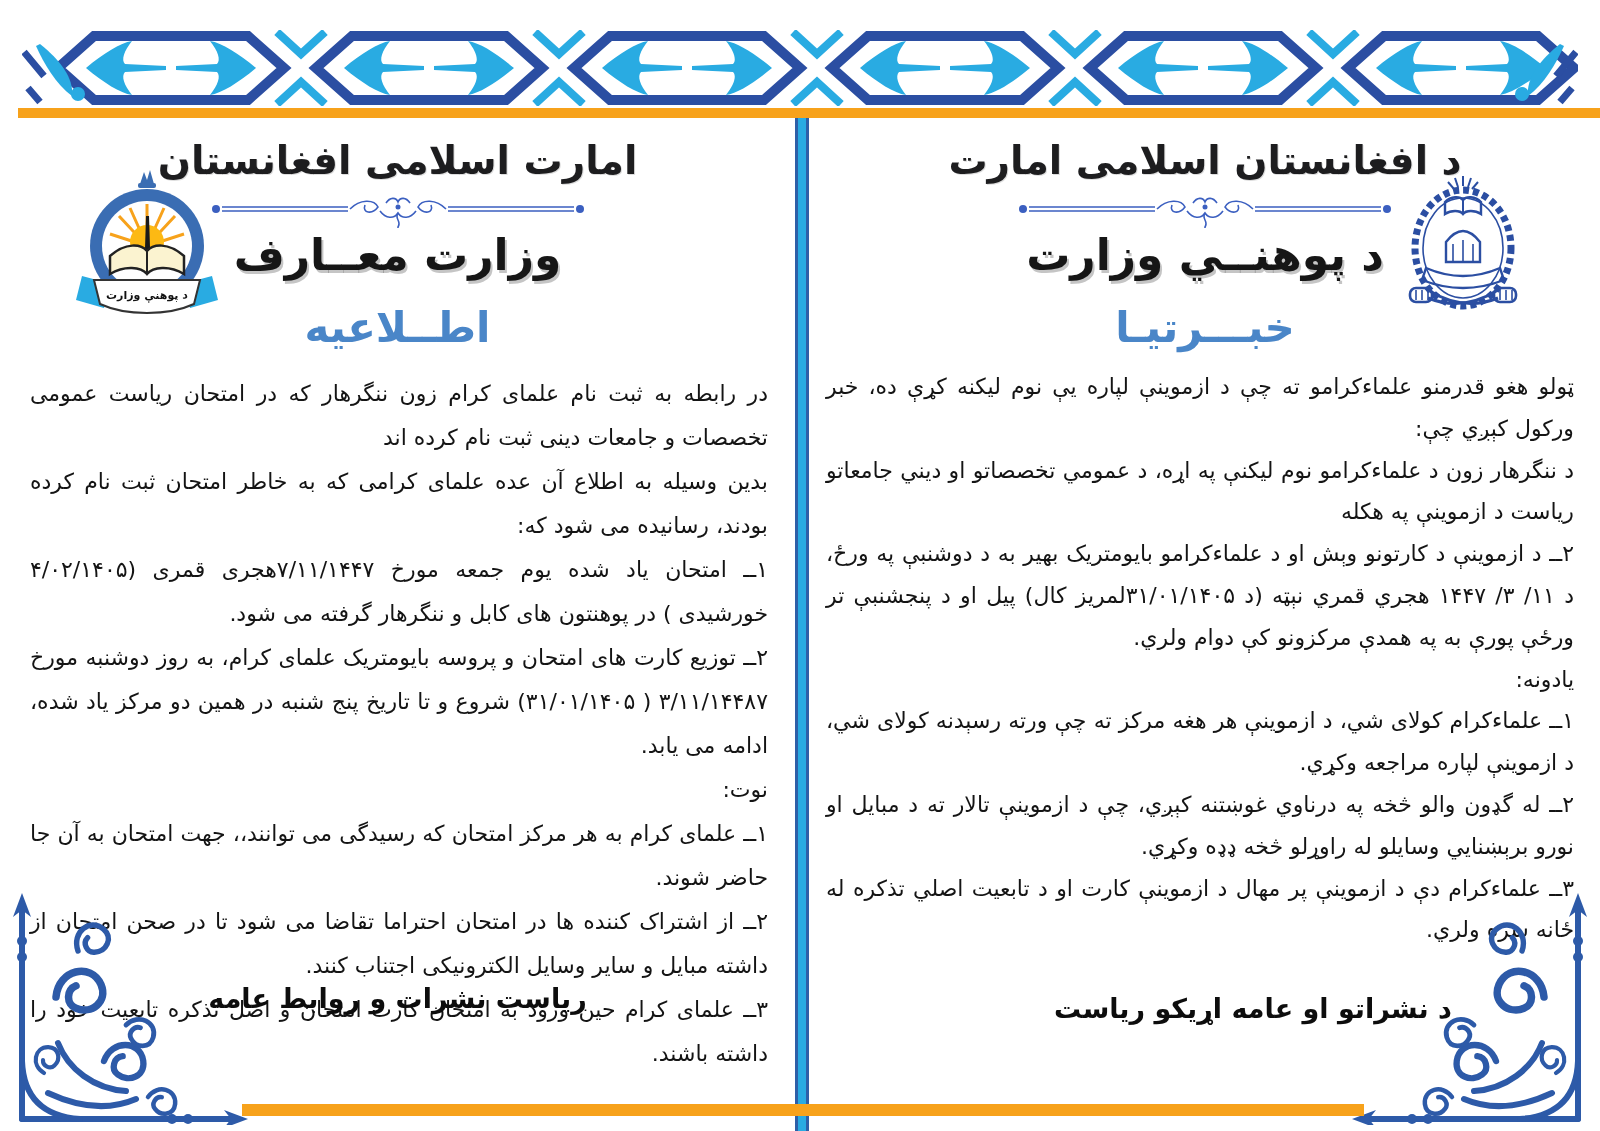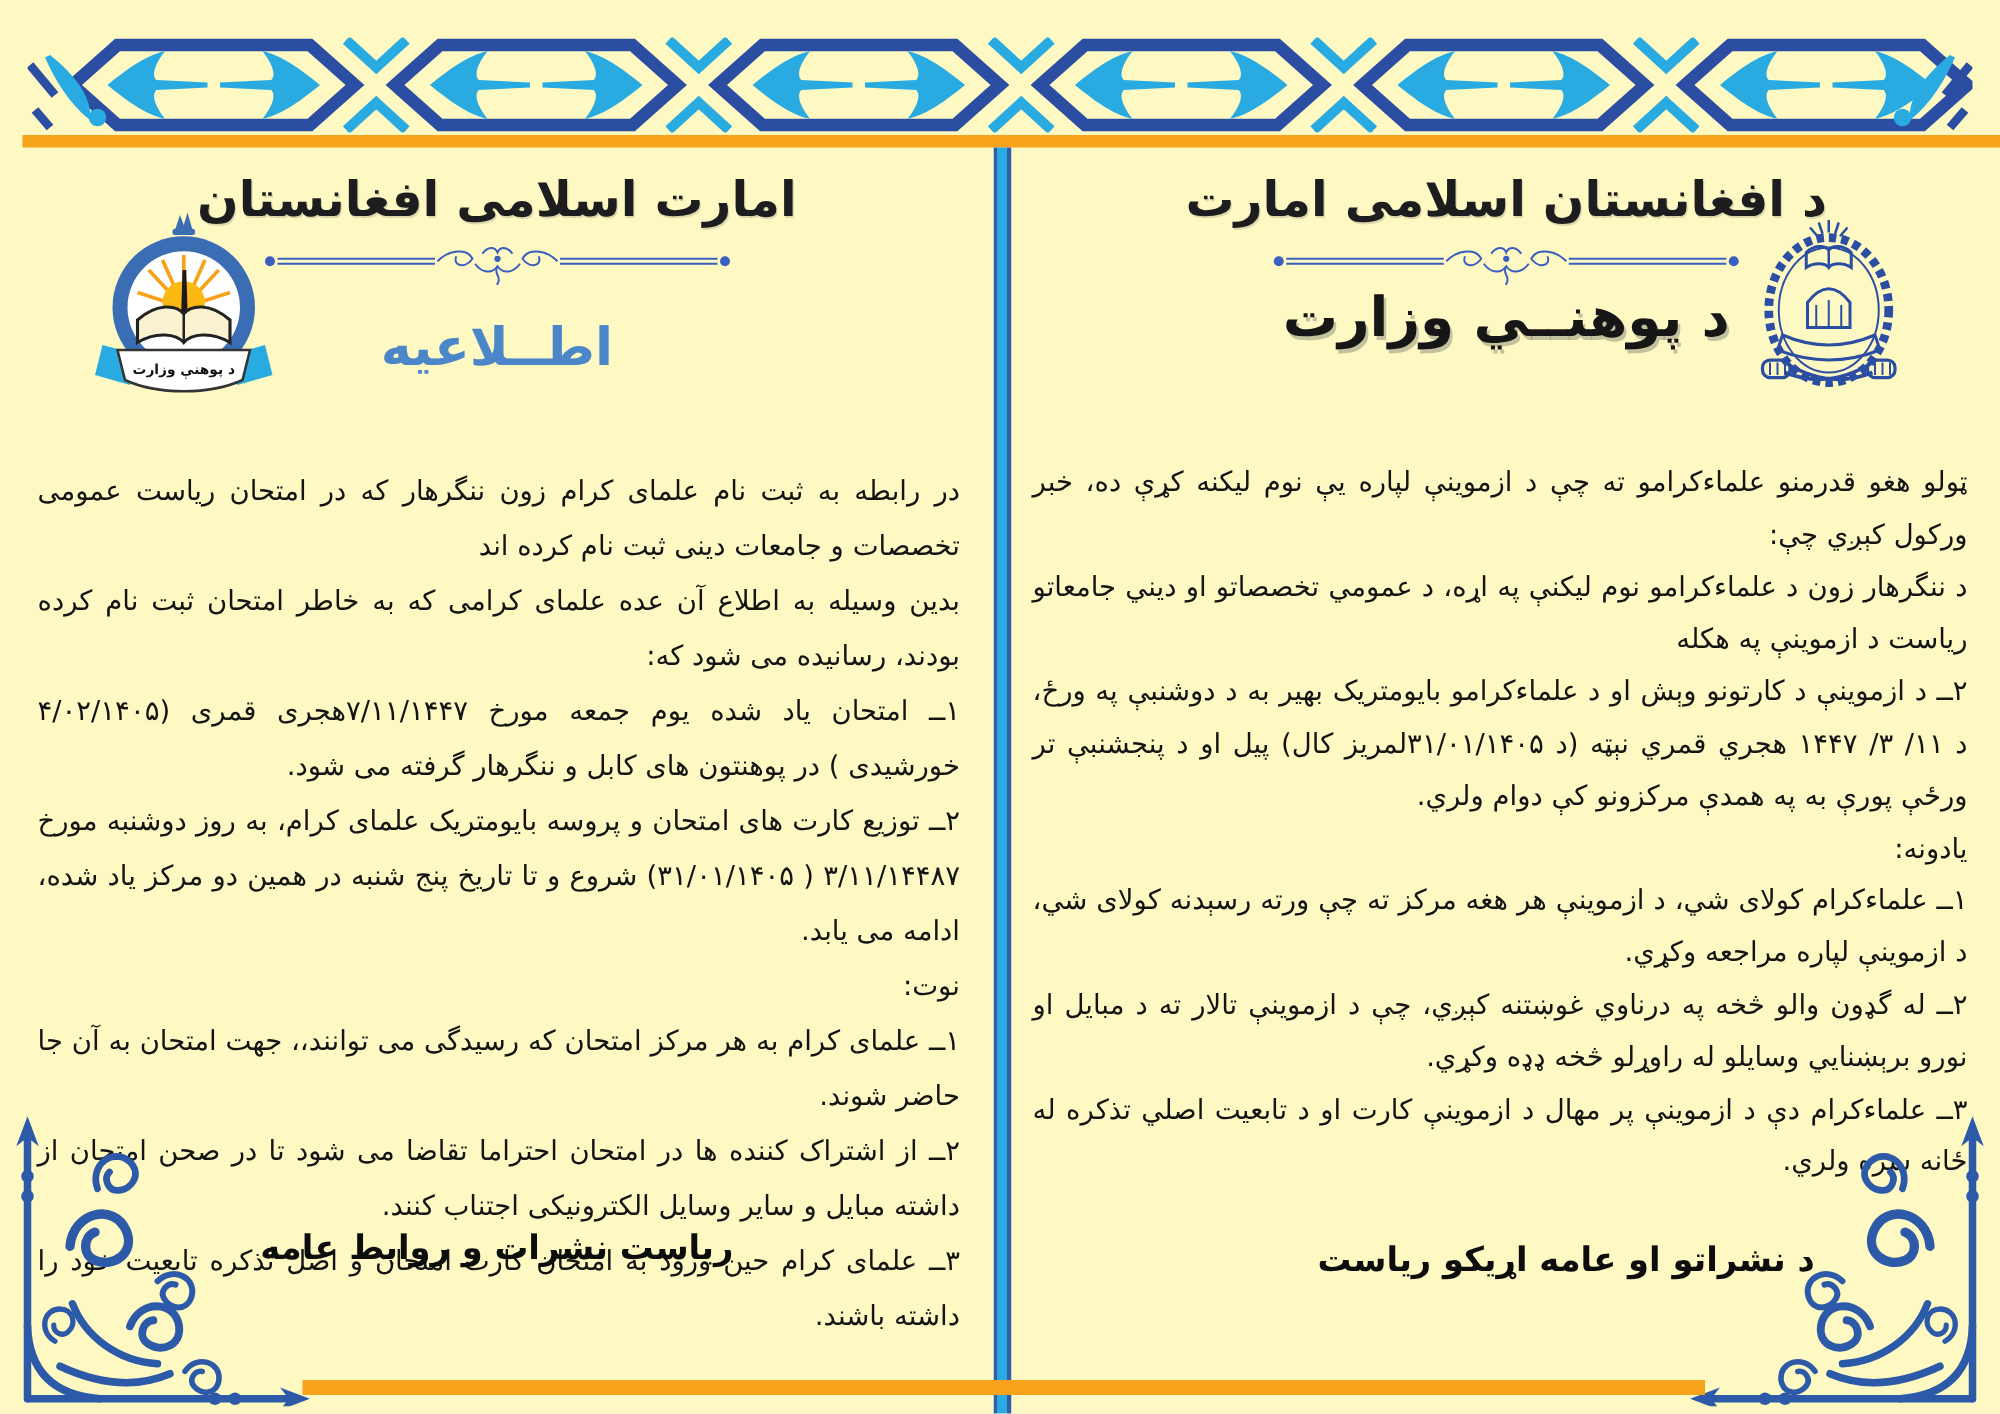--- a/index.html
+++ b/index.html
@@ -1,17 +1,17 @@
 <!DOCTYPE html>
 <html lang="fa" dir="rtl"><head>
 <meta charset="utf-8">
 <style>
   html,body{margin:0;padding:0;background:#e8e8e8;}
   .page{
-    position:relative;width:1600px;height:1131px;background:#fef9c3;
+    position:relative;width:1600px;height:1131px;background:#ffffff;
     overflow:hidden;margin:0 auto;
     font-family:"DejaVu Sans",sans-serif;
     direction:rtl;
   }
   
   .frieze{position:absolute;left:22px;top:30px;width:1556px;height:76px;}
   .orange-bar{position:absolute;background:#F7A21B;}
   .orange-top{left:18px;top:108px;width:1582px;height:10px;}
   .orange-bottom{left:242px;top:1104px;width:1122px;height:12px;}
   
@@ -112,20 +112,21 @@
         <path d="M172,16 C178,24 186,24 190,18 C194,24 202,24 208,16"></path>
         <path d="M190,18 C186,24 194,26 190,32 L190,33"></path>
         <path d="M178,8 C182,2 188,2 190,7 C192,2 198,2 202,8"></path>
       </g>
       <g fill="#3B5FC0">
         <circle cx="8" cy="14" r="4"></circle>
         <circle cx="372" cy="14" r="4"></circle>
         <circle cx="190" cy="12" r="2.5"></circle>
       </g>
     </svg>
+    <h1 class="ministry-title">وزارت معــارف</h1>
     <h2 class="notice-title">اطــلاعیه</h2>
   </div>
 
   <svg class="logo logo-left" viewBox="0 0 150 158">
     <path d="M68,20 L72,8 L75,16 L78,6 L82,20 Z" fill="#3A6DB3"></path>
     <rect x="66" y="19" width="18" height="5" rx="2" fill="#3A6DB3"></rect>
     <circle cx="75" cy="82" r="57" fill="#3A6DB3"></circle>
     <circle cx="75" cy="82" r="45" fill="#ffffff"></circle>
     <g stroke="#F7A21B" stroke-width="3">
       <path d="M75,82 L75,40 M75,82 L47,52 M75,82 L103,52 M75,82 L38,70 M75,82 L112,70 M75,82 L58,44 M75,82 L92,44"></path>
@@ -165,20 +166,21 @@
         <path d="M190,18 C186,24 194,26 190,32 L190,33"></path>
         <path d="M178,8 C182,2 188,2 190,7 C192,2 198,2 202,8"></path>
       </g>
       <g fill="#3B5FC0">
         <circle cx="8" cy="14" r="4"></circle>
         <circle cx="372" cy="14" r="4"></circle>
         <circle cx="190" cy="12" r="2.5"></circle>
       </g>
     </svg>
     <h1 class="ministry-title">د پوهنــي وزارت</h1>
+    <h2 class="notice-title">خبـــرتیـا</h2>
   </div>
 
   <svg class="logo logo-right" viewBox="0 0 130 156">
     <g stroke="#2B4EA2" fill="none">
       <ellipse cx="65" cy="78" rx="48" ry="58" stroke-width="7" stroke-dasharray="6 4"></ellipse>
       <ellipse cx="65" cy="78" rx="40" ry="50" stroke-width="1.6"></ellipse>
       <path d="M65,6 L65,16 M57,8 L60,17 M73,8 L70,17 M50,12 L56,19 M80,12 L74,19" stroke-width="2"></path>
       <path d="M47,32 C53,26 62,26 65,30 C68,26 77,26 83,32 L83,44 C77,40 68,40 65,44 C62,40 53,40 47,44 Z" stroke-width="2.4"></path>
       <path d="M65,30 L65,44" stroke-width="2"></path>
       <path d="M48,72 Q65,50 82,72 L82,92 L48,92 Z" stroke-width="2.4"></path>

